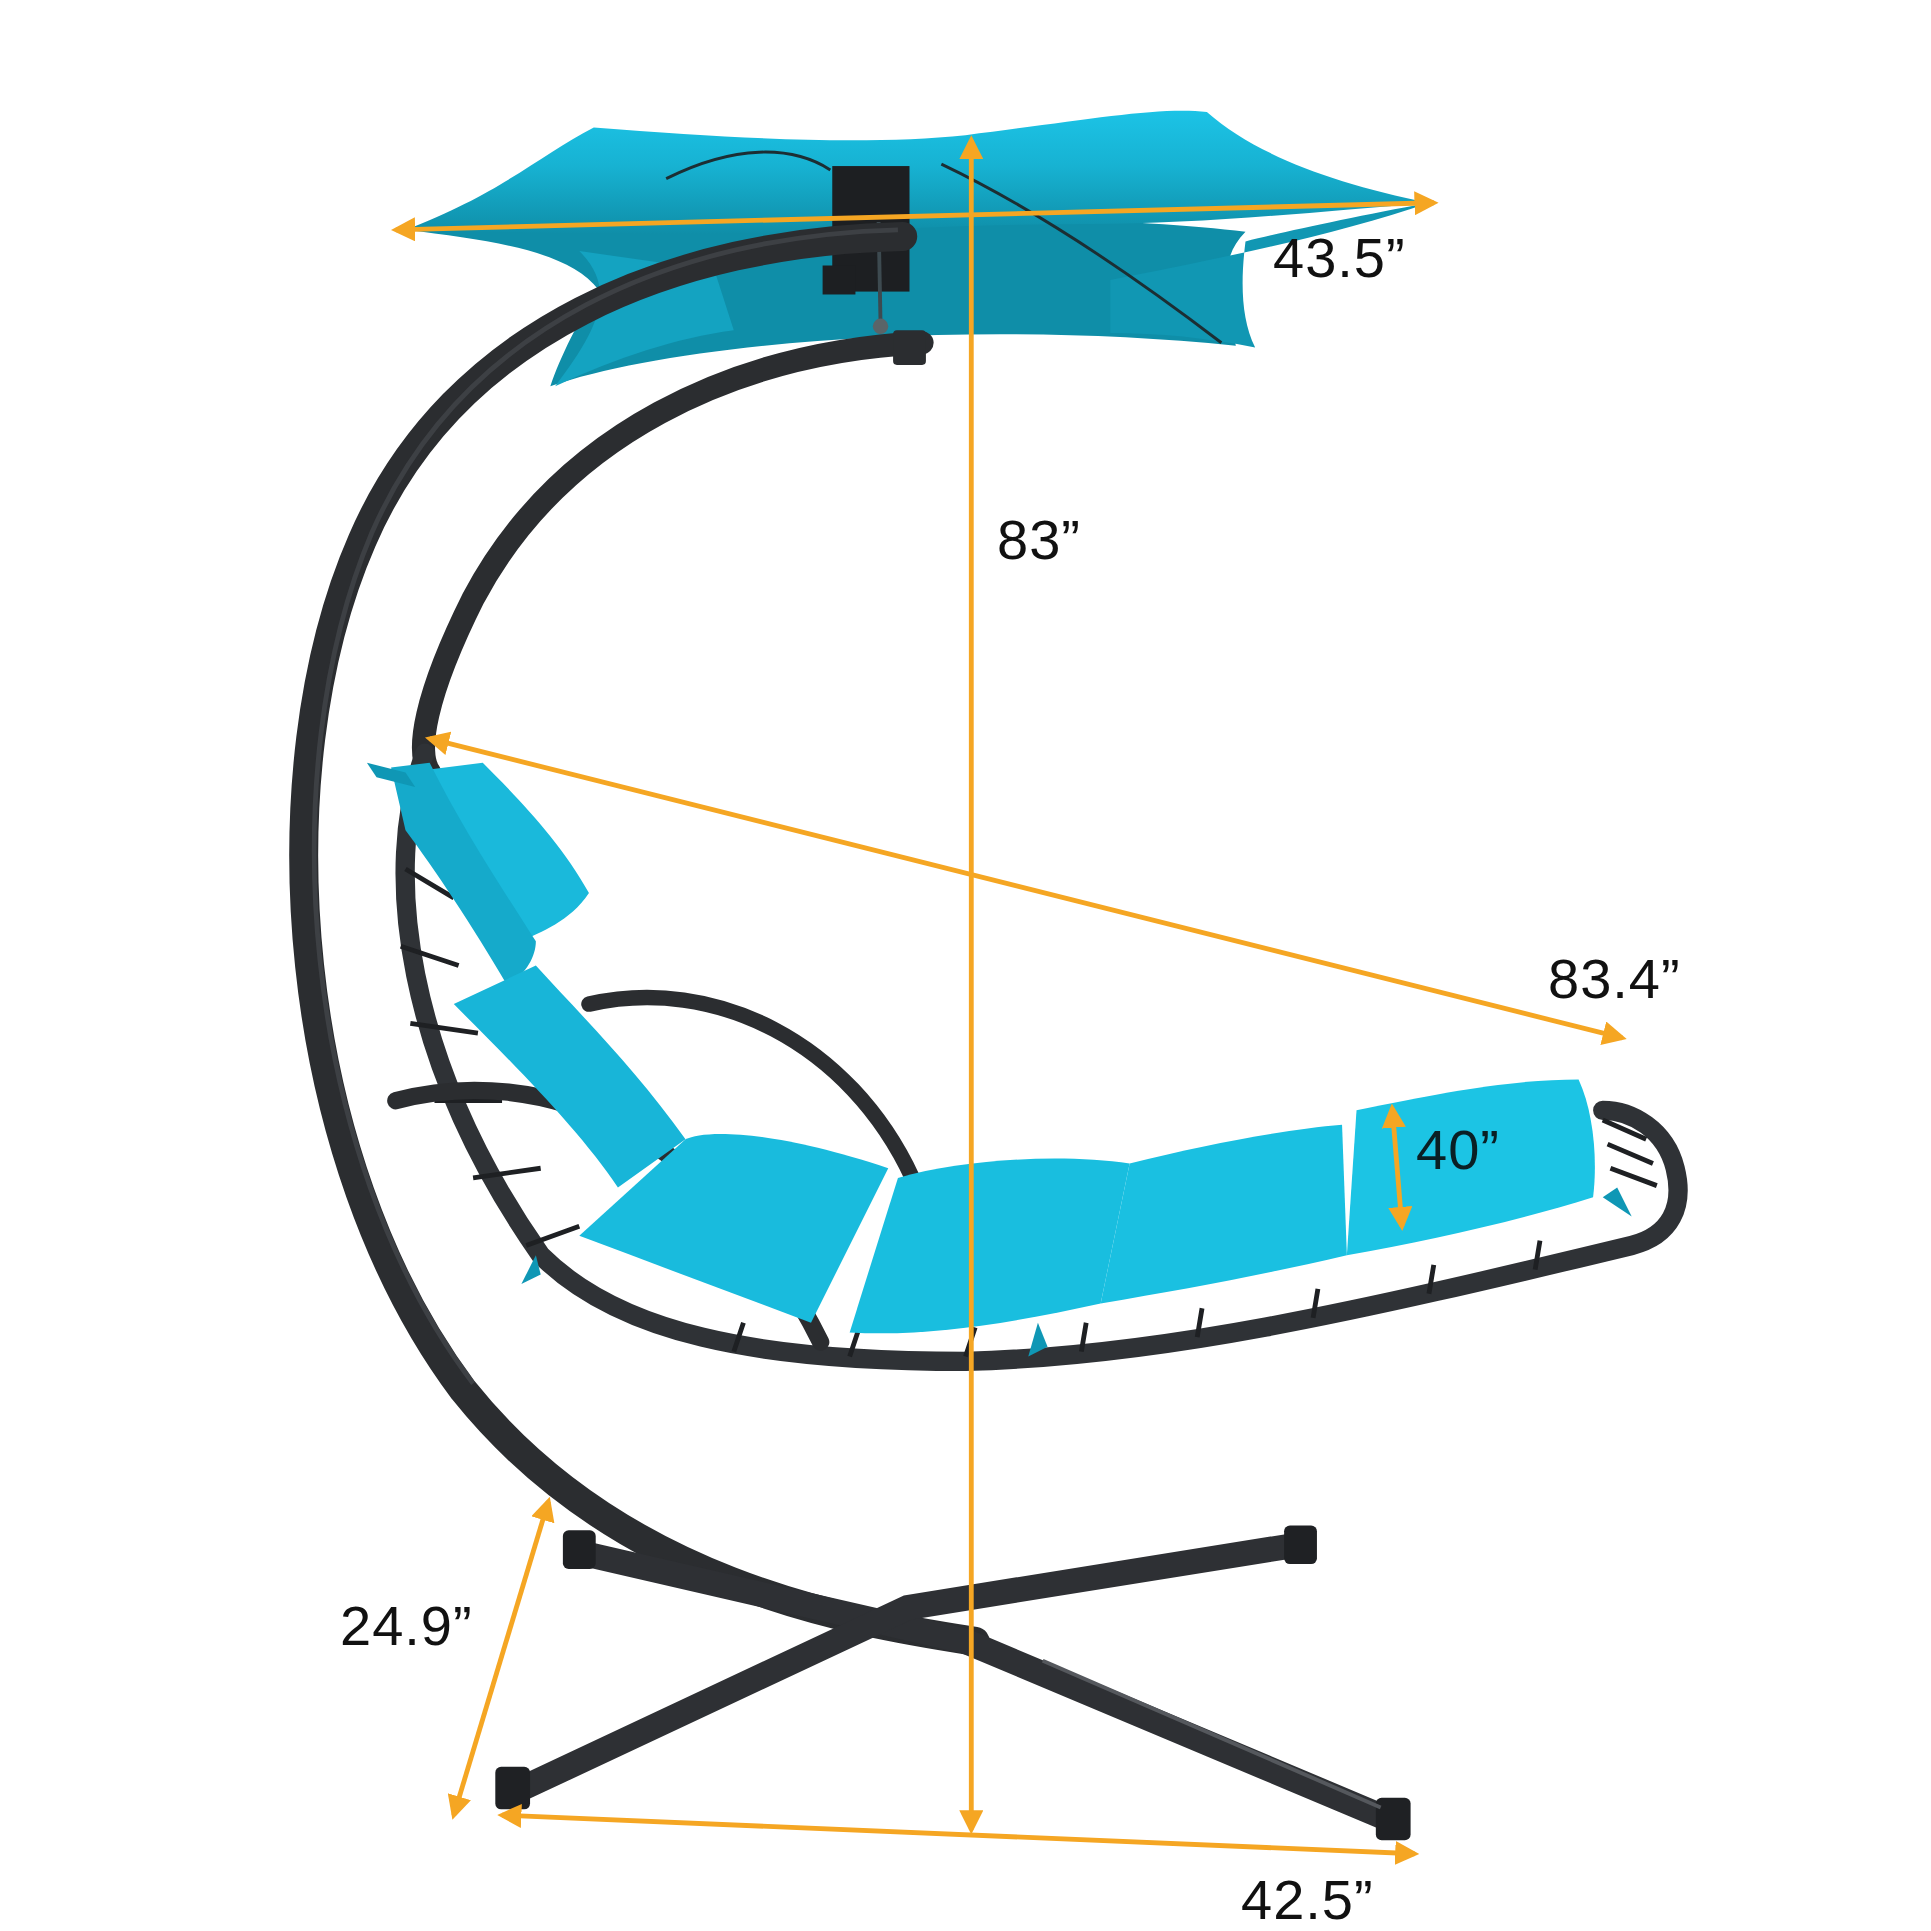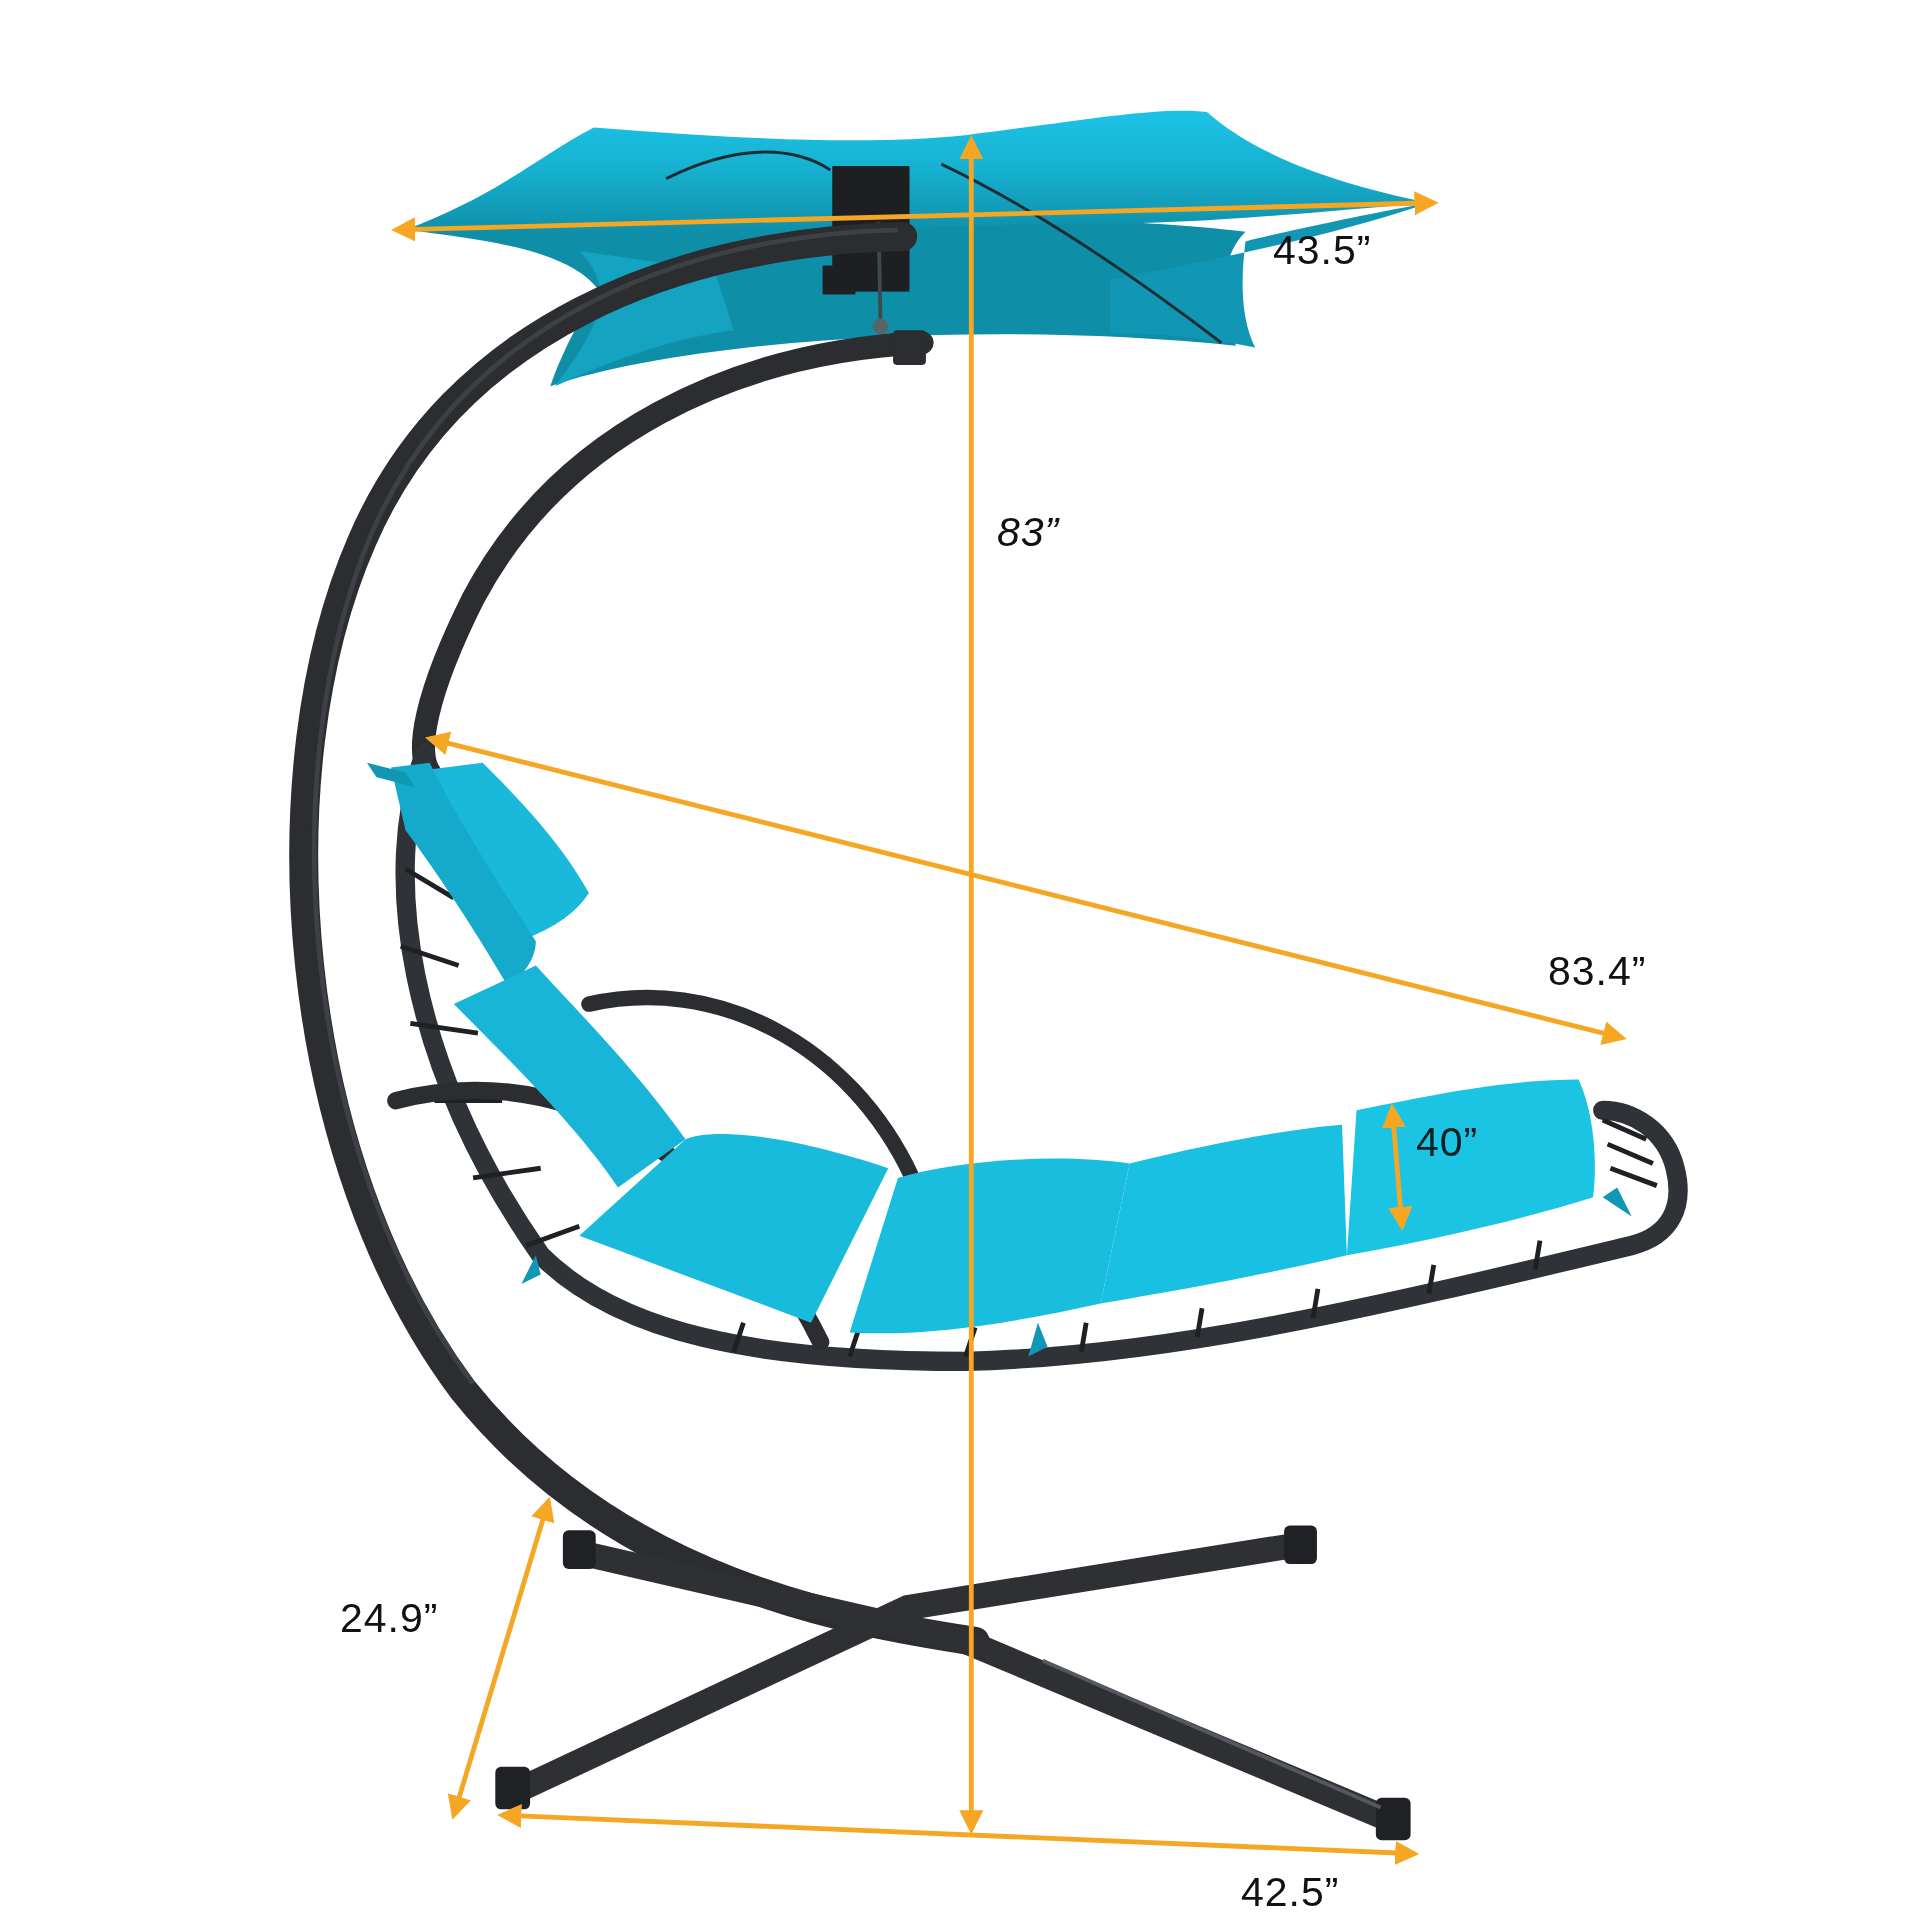--- a/index.html
+++ b/index.html
@@ -17,21 +17,21 @@
     #diagram {
       position: absolute;
       left: 0;
       top: 0;
       width: 1931px;
       height: 1931px;
     }
     .dim-label {
       position: absolute;
       font-family: "Liberation Sans", "DejaVu Sans", sans-serif;
-      font-size: 41px;
+      font-size: 56px;
       font-weight: 400;
       color: #111111;
       letter-spacing: 1px;
       white-space: nowrap;
       line-height: 1;
     }
     .dim-label.on-cushion {
       color: #0a1f24;
     }
   </style>
@@ -154,21 +154,21 @@
     <line x1="1442" y1="1148" x2="1452" y2="1270" stroke="#f5a623" stroke-width="5" marker-start="url(#arrowhead)" marker-end="url(#arrowhead)"></line>
 
     <line x1="568" y1="1555" x2="470" y2="1880" stroke="#f5a623" stroke-width="5" marker-start="url(#arrowhead)" marker-end="url(#arrowhead)"></line>
 
     <line x1="520" y1="1880" x2="1465" y2="1920" stroke="#f5a623" stroke-width="5" marker-start="url(#arrowhead)" marker-end="url(#arrowhead)"></line>
   </g>
 </svg>
 
 <div class="dim-label" style="left:1273px; top:230px;">43.5”</div>
 
-<div class="dim-label" style="left:997px; top:512px;font-style:italic;">83”</div>
+<div class="dim-label" style="left:997px; top:512px;">83”</div>
 
 <div class="dim-label" style="left:1548px; top:951px;">83.4”</div>
 
 <div class="dim-label on-cushion" style="left:1416px; top:1122px;">40”</div>
 
 <div class="dim-label" style="left:340px; top:1598px;">24.9”</div>
 
 <div class="dim-label" style="left:1241px; top:1856px;margin-top:16px;">42.5”</div>
 
 

